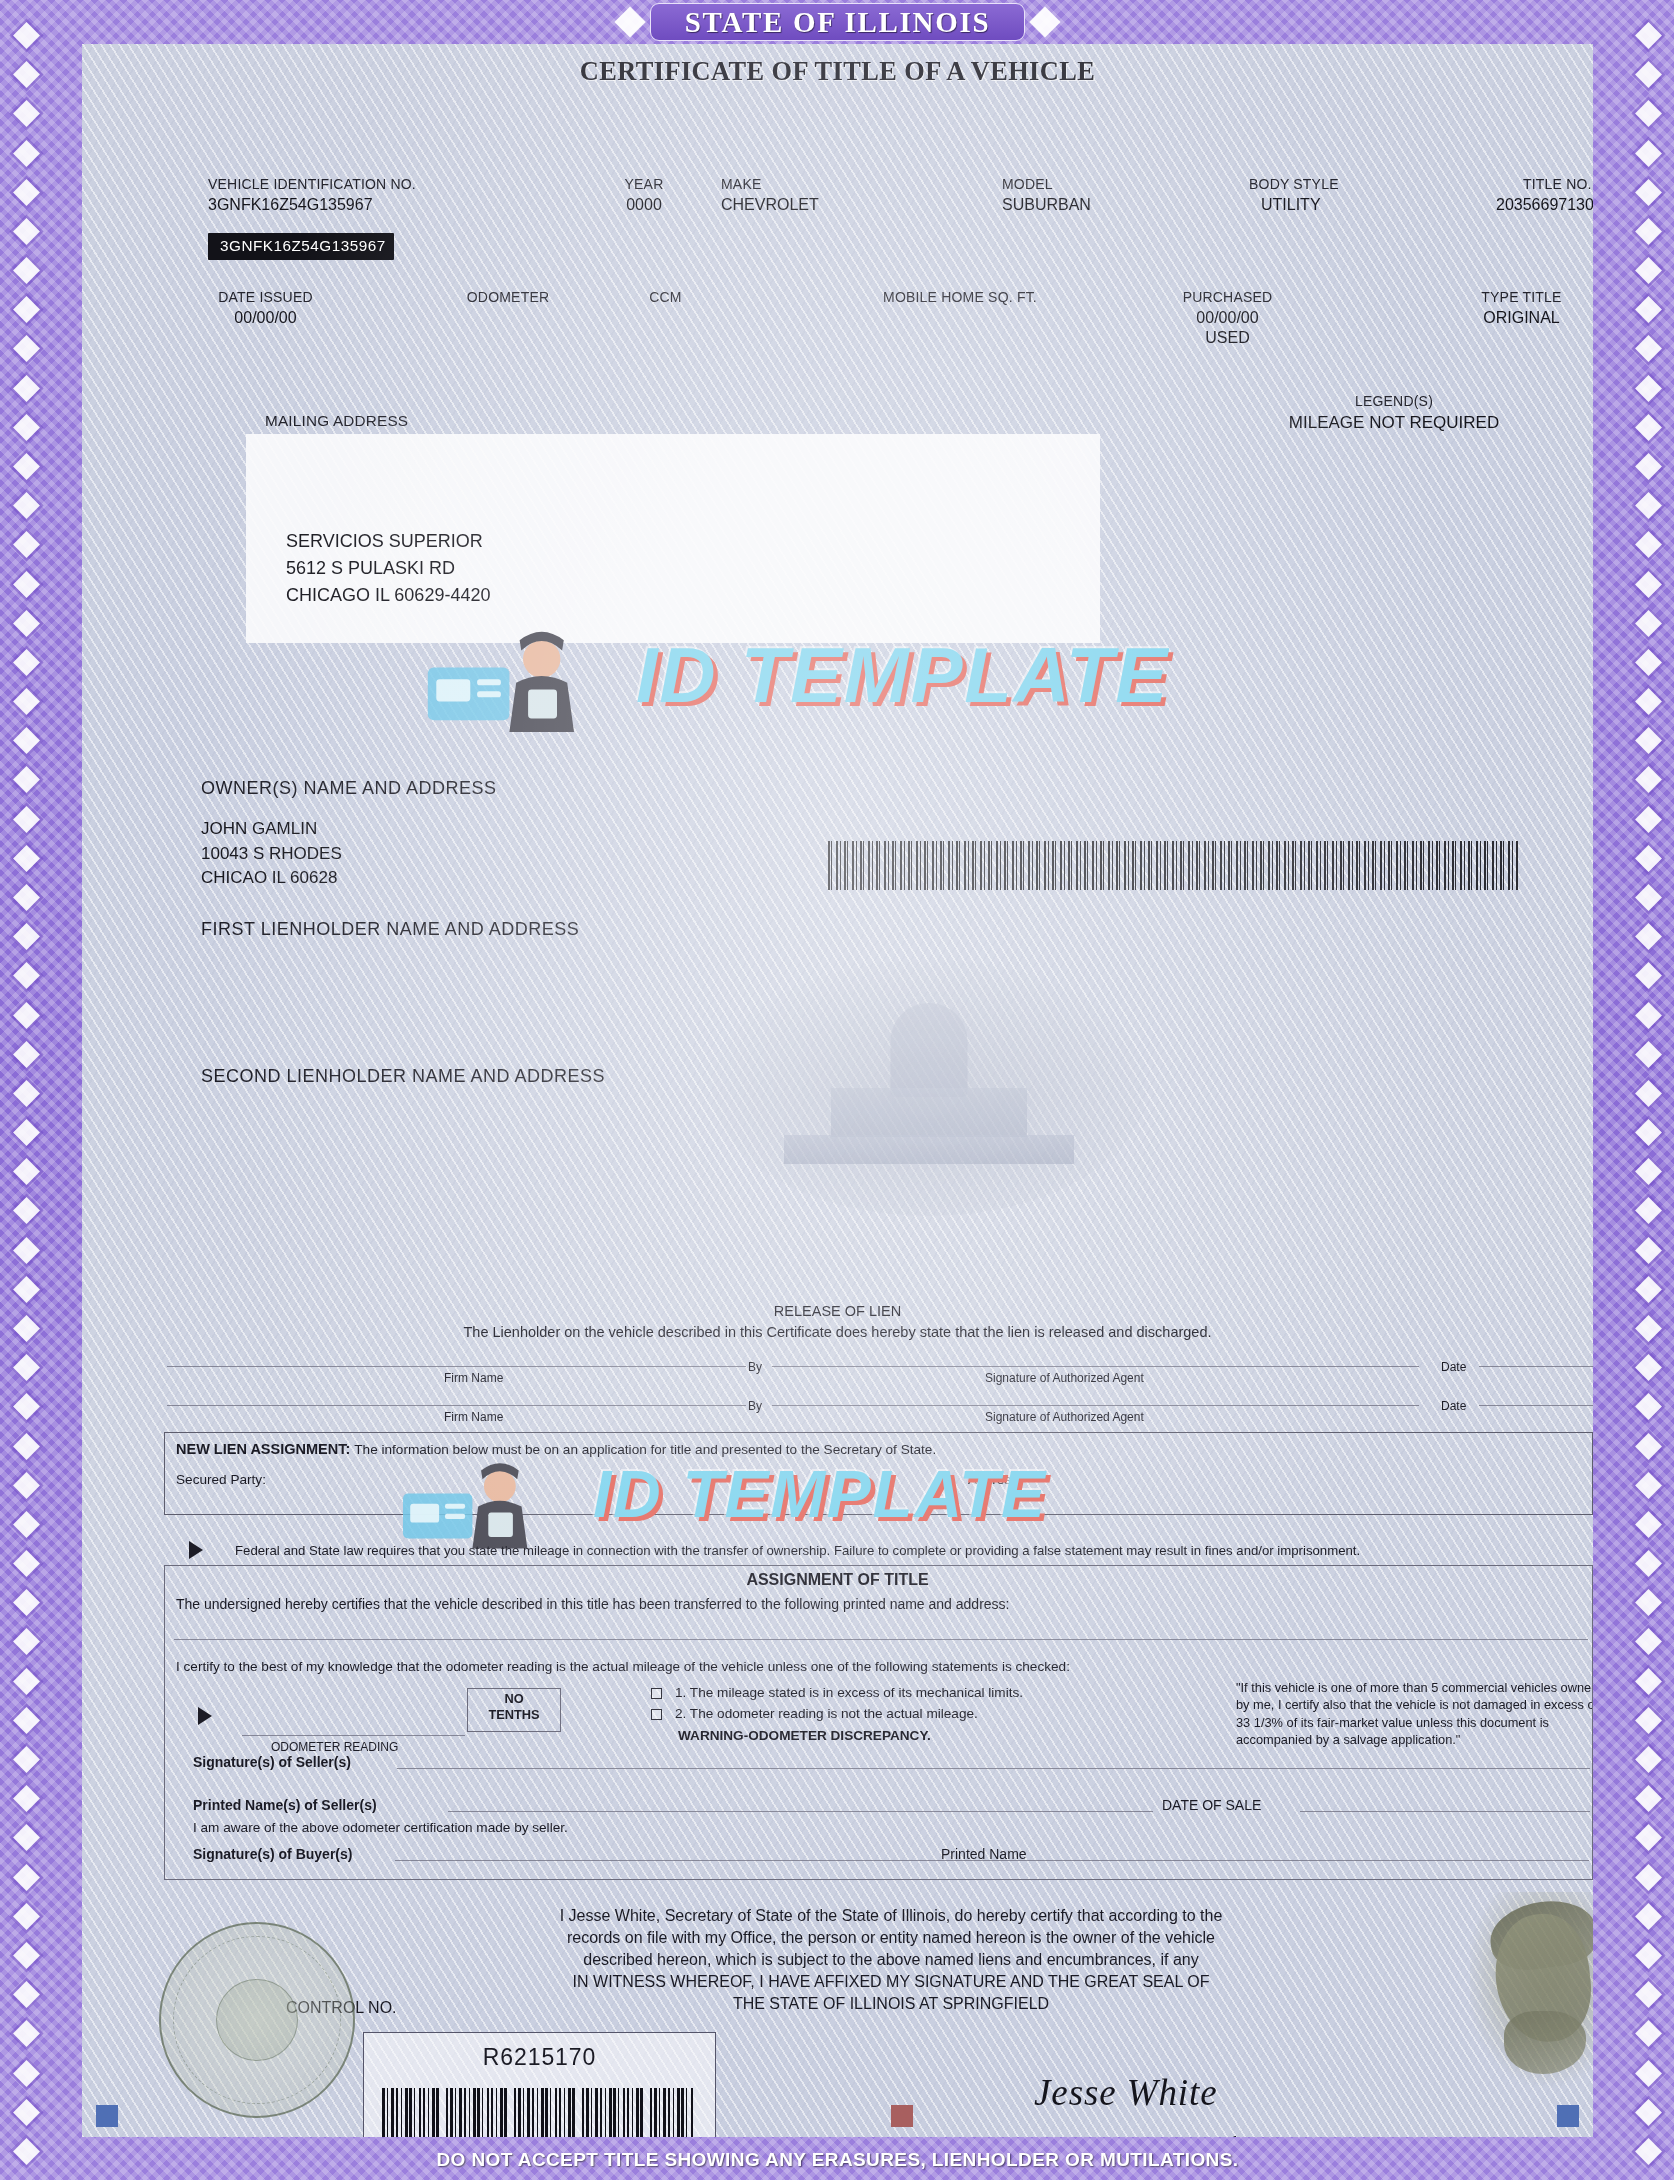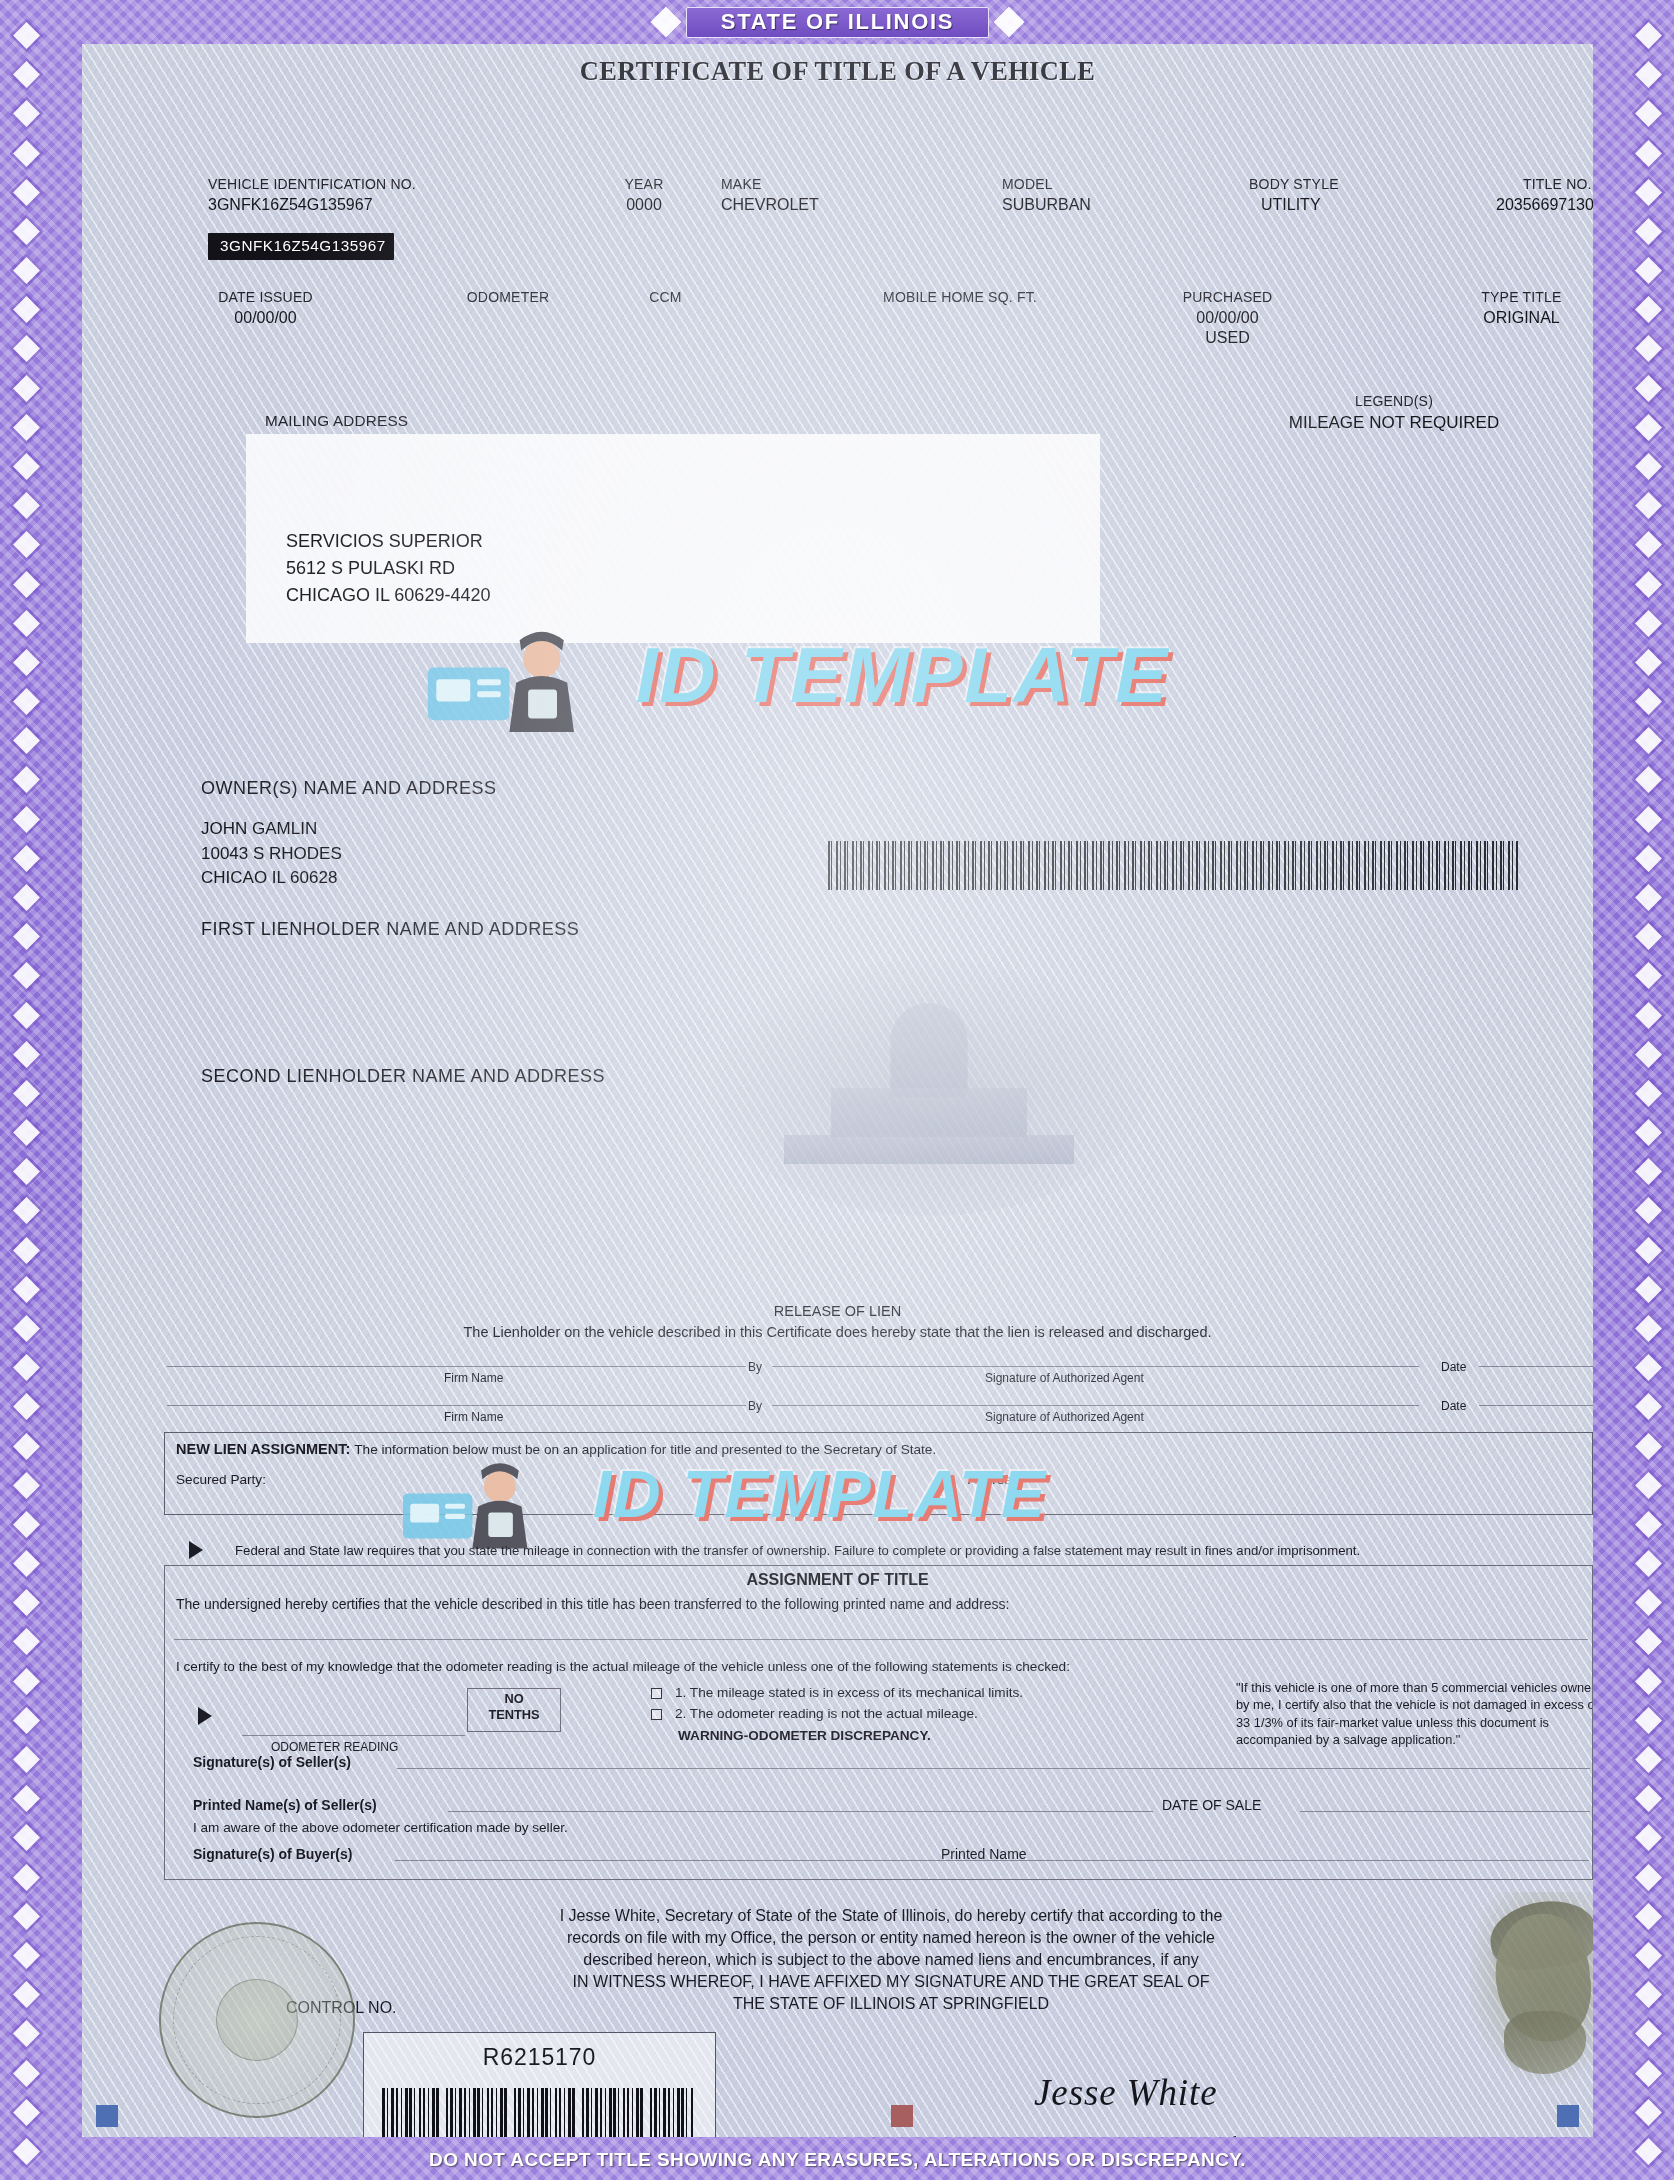--- a/index.html
+++ b/index.html
@@ -35,28 +35,28 @@
   .diamond-col.right { right: 12px; }
 
   
   .top-banner {
     position: absolute; top: 6.8px; left: 51px; right: 51px; height: 31px;
     display: flex; align-items: center; justify-content: center;
   }
   .top-banner .plate {
     background: linear-gradient(180deg,#8b6ad4,#6f4cc0);
     border: 1.7px solid #e9e2fa;
-    border-radius: 2px;
+    border-radius: 9px;
     padding: 1.7px 34px;
     color: #ffffff;
     font-weight: bold;
-    font-size: 22px;
+    font-size: 29px;
     letter-spacing: 1.7px;
     text-shadow: 0.9px 0.9px 0.9px rgba(0,0,0,.5);
-    font-family: Liberation Sans, sans-serif;
+    font-family: Liberation Serif, serif;
   }
   .top-banner .wing {
     width: 22px; height: 22px; background: #fff;
     transform: rotate(45deg);
     margin: 0 8.5px;
     opacity: .95;
   }
 
   
   .bottom-banner {
@@ -373,21 +373,21 @@
       <div class="d" style="top: 2077px;"></div>
       <div class="d" style="top: 2116px;"></div>
     </div>
 
   <div class="top-banner">
     <div class="wing"></div>
     <div class="plate">STATE OF ILLINOIS</div>
     <div class="wing"></div>
   </div>
 
-  <div class="bottom-banner">DO NOT ACCEPT TITLE SHOWING ANY ERASURES, ALTERATIONS OR DISCREPANCY.</div>
+  <div class="bottom-banner">DO NOT ACCEPT TITLE SHOWING ANY ERASURES, LIENHOLDER OR MUTILATIONS.</div>
 
   <div class="page">
 
     <div class="title">CERTIFICATE OF TITLE OF A VEHICLE</div>
 
     <div class="fld" style="left:126px; top:132px;">
       <div class="lbl">VEHICLE IDENTIFICATION NO.</div>
       <div class="val">3GNFK16Z54G135967</div>
     </div>
     <div class="fld center" style="left:511px; top:132px; width:102px;">

